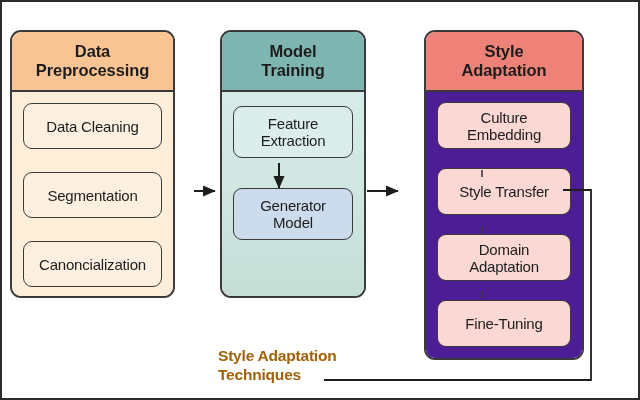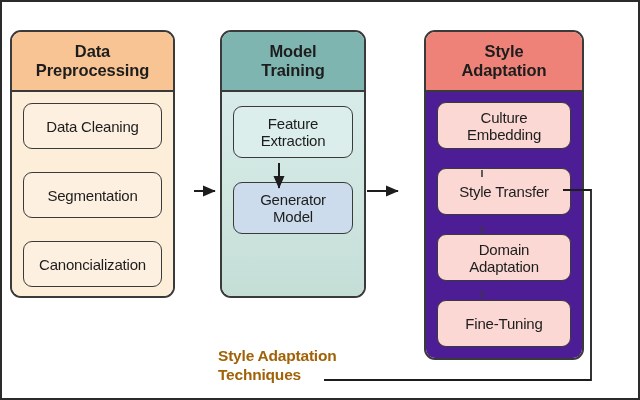--- a/index.html
+++ b/index.html
@@ -76,21 +76,21 @@
 
   
   #col-training { left: 218px; top: 28px; width: 146px; height: 268px; }
   #col-training .col-header { background: #7fb5b0; }
   #col-training .col-body   {
     background: linear-gradient(180deg, #d7ece8 0%, #cfe5e0 55%, #c4ded6 100%);
     padding-top: 14px;
   }
   #col-training .card { height: 52px; }
   #card-feature-extraction { background: #dbeeec; }
-  #card-generator-model    { background: #ccdcec; margin-top: 24px; height: 62px; }
+  #card-generator-model    { background: #ccdcec; margin-top: 30px; height: 62px; }
 
   
   #col-style { left: 422px; top: 28px; width: 160px; height: 330px; }
   #col-style .col-header { background: #ee8278; }
   #col-style .col-body   { background: #4c1d95; gap: 19px; padding-top: 10px; padding-bottom: 11px; }
   #col-style .card       { background: #fbd8d3; flex: 1 1 0; }
 
   
   .svg-layer {
     position: absolute;

